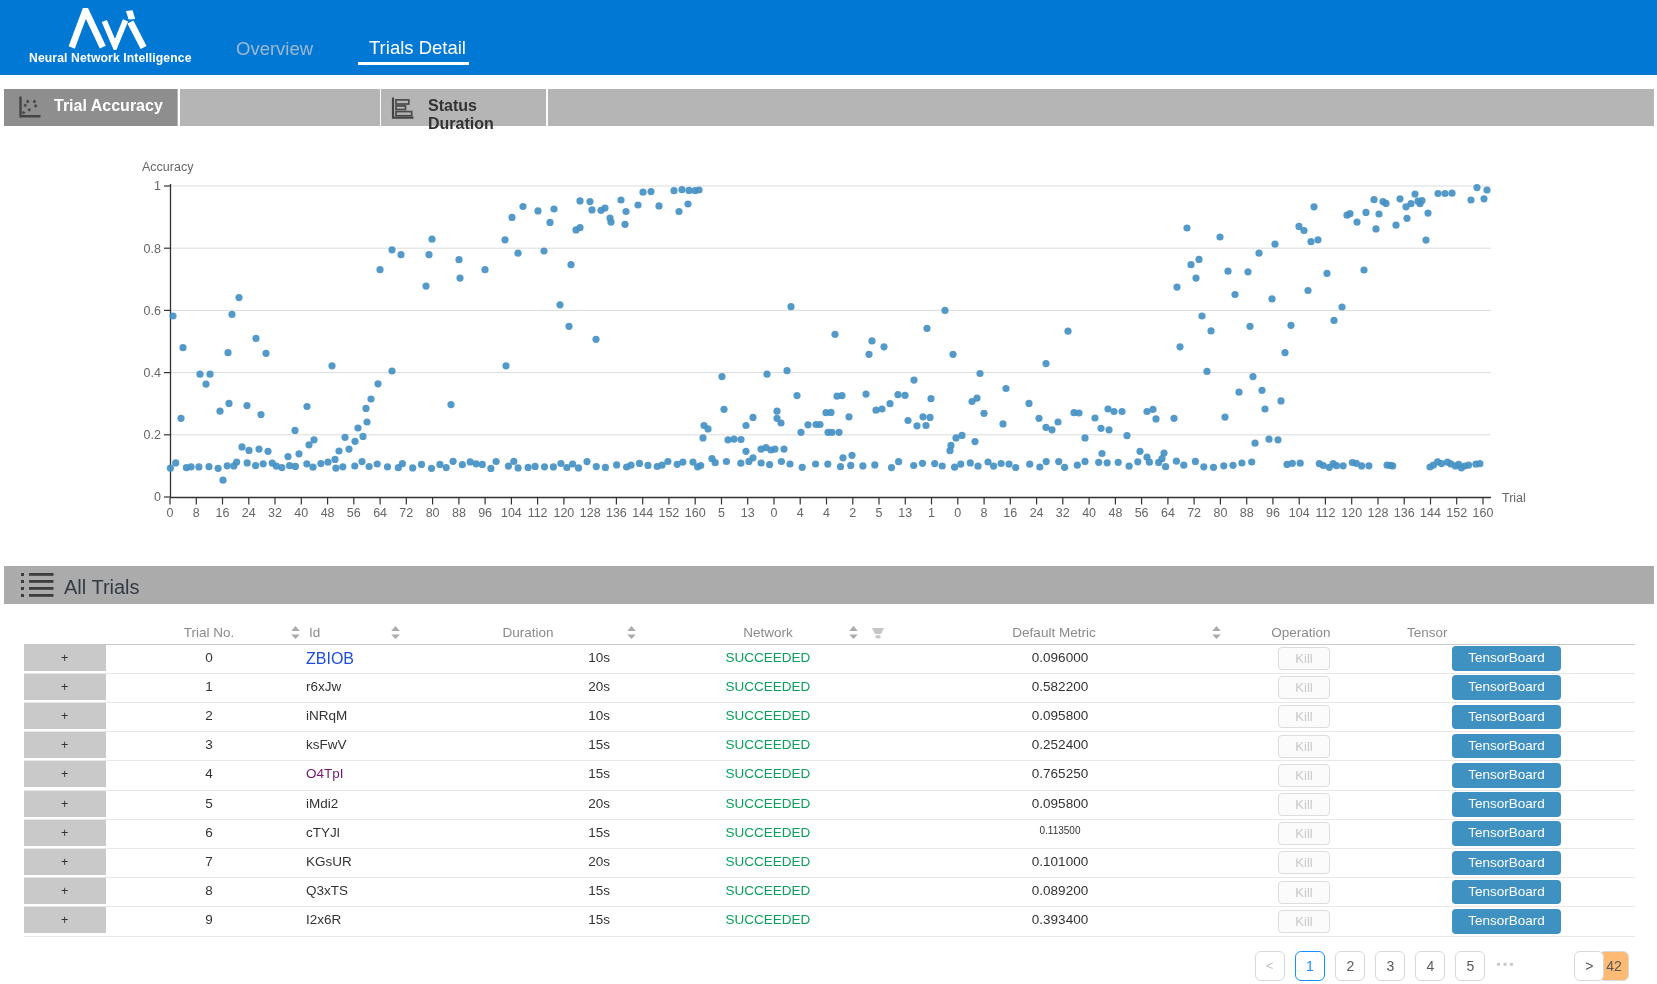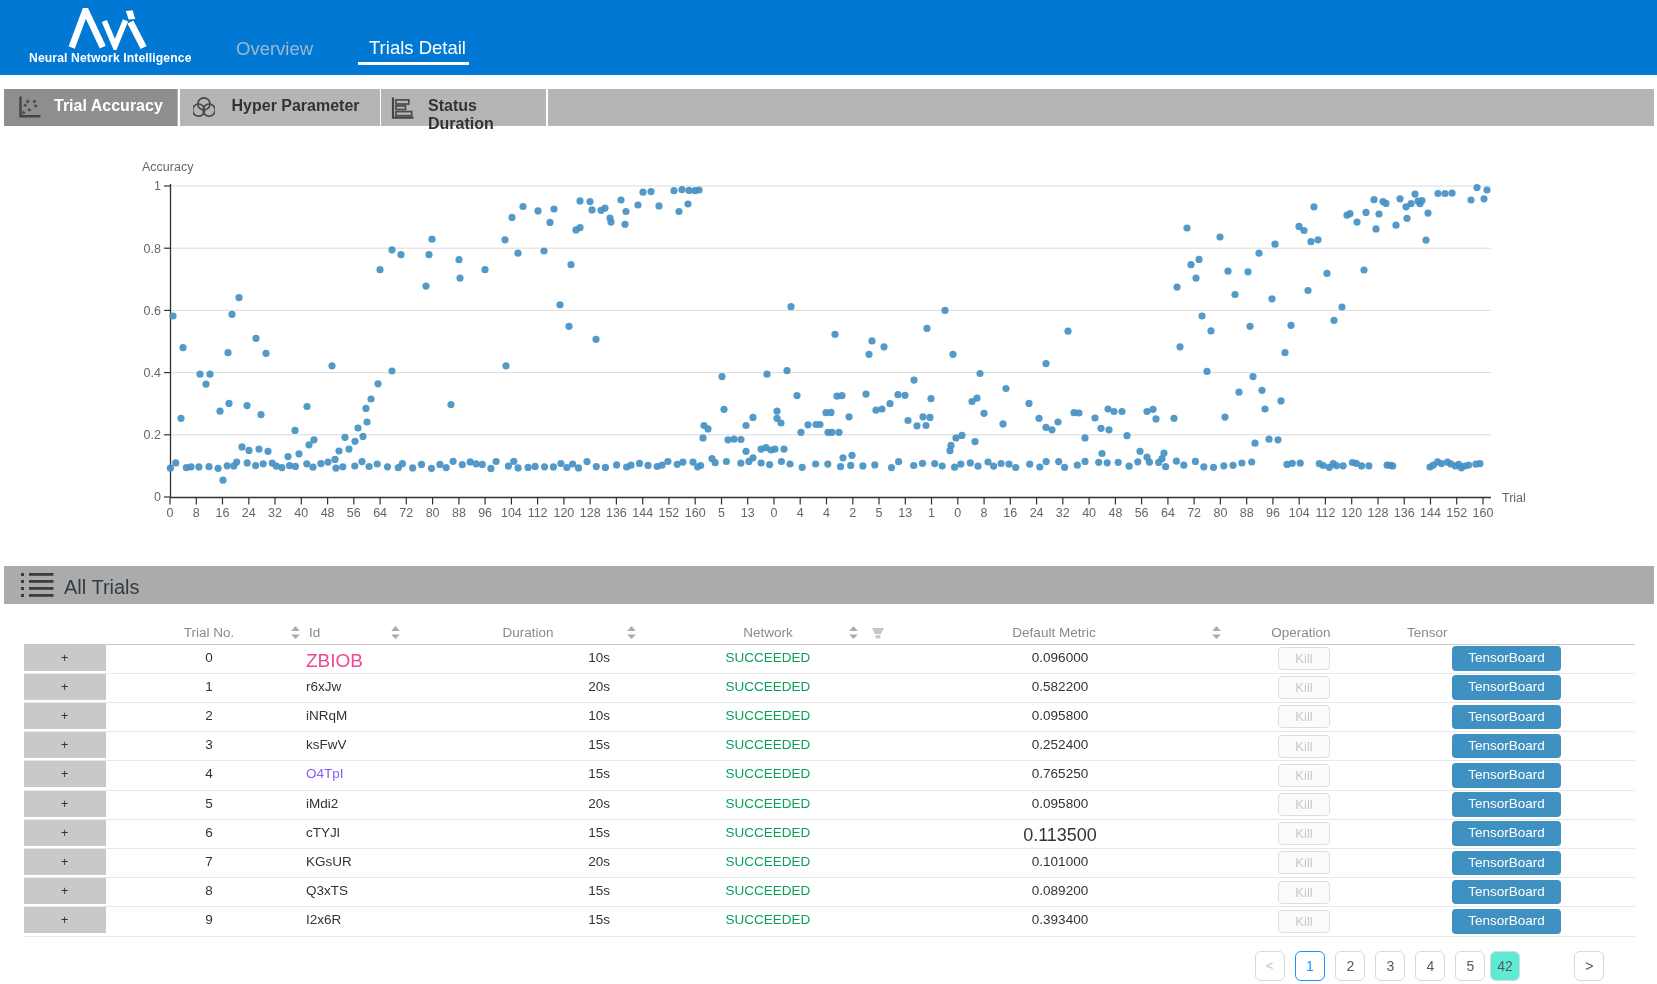--- a/index.html
+++ b/index.html
@@ -21,30 +21,20 @@
           <g fill="#4a4a4a">
             <path d="M9.7,3.6 l1.9,1.9 l-1.9,1.9 l-1.9,-1.9 Z"></path>
             <path d="M16.4,3.6 l1.9,1.9 l-1.9,1.9 l-1.9,-1.9 Z"></path>
             <path d="M7.2,7.4 l1.9,1.9 l-1.9,1.9 l-1.9,-1.9 Z"></path>
             <path d="M17.7,8.0 l1.9,1.9 l-1.9,1.9 l-1.9,-1.9 Z"></path>
             <path d="M11.3,11.9 l1.9,1.9 l-1.9,1.9 l-1.9,-1.9 Z"></path>
             <path d="M5.6,14.8 l1.9,1.9 l-1.9,1.9 l-1.9,-1.9 Z"></path>
           </g>
         </svg></div>
       <div style="position:absolute;left:50px;top:8px;font-size:16px;font-weight:bold;color:#fff">Trial Accuracy</div>
-    </div>
-    <div style="position:absolute;left:175.5px;top:0;width:198.5px;height:37.5px;background:#b5b5b5">
-      <div style="position:absolute;left:13.5px;top:8px"><svg width="22" height="21" viewBox="0 0 22 21" xmlns="http://www.w3.org/2000/svg">
-          <g stroke="#4a4a4a" stroke-width="1.7" fill="none">
-            <circle cx="10.9" cy="6.9" r="6.1"></circle>
-            <circle cx="5.6" cy="13.1" r="6.1"></circle>
-            <circle cx="16.1" cy="13.1" r="6.1"></circle>
-          </g>
-        </svg></div>
-      <div style="position:absolute;left:52px;top:8px;font-size:16px;font-weight:bold;color:#333">Hyper Parameter</div>
     </div>
     <div style="position:absolute;left:174px;top:0;width:1.5px;height:37.5px;background:#fff"></div>
     <div style="position:absolute;left:377px;top:0;width:165px;height:37.5px;background:#b5b5b5">
       <div style="position:absolute;left:8px;top:8px"><svg width="26" height="22" viewBox="0 0 26 22" xmlns="http://www.w3.org/2000/svg">
           <path d="M4,0.5 L4,20.6 L24.5,20.6" stroke="#444" stroke-width="2.2" fill="none"></path>
           <g fill="none" stroke="#4a4a4a" stroke-width="1.7">
             <rect x="7" y="2.9" width="12.8" height="4.1"></rect>
             <rect x="7" y="8.9" width="9.5" height="3.6"></rect>
             <rect x="7" y="14.6" width="15.7" height="4.1"></rect>
           </g>
@@ -635,21 +625,21 @@
 <svg width="12" height="11" style="position:absolute;left:872.0px;top:628.0px" viewBox="0 0 12 11" xmlns="http://www.w3.org/2000/svg">
     <g fill="#c6c6c6">
       <path d="M0,0 L12,0 L9,6 L3,6 Z"></path>
       <rect x="3.6" y="7.2" width="4.8" height="3.2"></rect>
     </g>
   </svg>
 <div style="position:absolute;left:24px;top:643.5px;width:1611px;height:1px;background:#c9c9c9"></div>
 <div style="position:absolute;left:24px;top:672.7px;width:1611px;height:1px;background:#e8e8e8"></div>
 <div style="position:absolute;left:24px;top:644.5px;width:81.5px;height:26.2px;background:#c9c9c9;text-align:center;line-height:26.2px;font-size:12.5px;color:#333">+</div>
 <div style="position:absolute;left:109px;top:649.5px;width:200px;text-align:center;font-size:13.5px;color:#333">0</div>
-<div style="position:absolute;left:306px;top:649.5px;font-size:19px;color:#ec4899">ZBIOB</div>
+<div style="position:absolute;left:306px;top:649.5px;font-size:16px;color:#1d4ed8">ZBIOB</div>
 <div style="position:absolute;left:410px;top:649.5px;width:200px;text-align:right;font-size:13.5px;color:#333">10s</div>
 <div style="position:absolute;left:668px;top:649.5px;width:200px;text-align:center;font-size:13.5px;color:#0aa05a">SUCCEEDED</div>
 <div style="position:absolute;left:960px;top:649.5px;width:200px;text-align:center;font-size:13.5px;color:#333">0.096000</div>
 <div style="position:absolute;left:1278px;top:647.0px;width:50px;height:21px;border:1px solid #ddd;border-radius:4px;background:#fbfbfb;text-align:center;line-height:21px;font-size:13px;color:#c8c8c8">Kill</div>
 <div style="position:absolute;left:1452px;top:646.2px;width:109px;height:24.5px;border-radius:4px;background:#3f91c1;text-align:center;line-height:24.5px;font-size:13.5px;color:#fff">TensorBoard</div>
 <div style="position:absolute;left:24px;top:701.9px;width:1611px;height:1px;background:#e8e8e8"></div>
 <div style="position:absolute;left:24px;top:673.7px;width:81.5px;height:26.2px;background:#c9c9c9;text-align:center;line-height:26.2px;font-size:12.5px;color:#333">+</div>
 <div style="position:absolute;left:109px;top:678.7px;width:200px;text-align:center;font-size:13.5px;color:#333">1</div>
 <div style="position:absolute;left:306px;top:678.7px;font-size:13.5px;color:#333">r6xJw</div>
 <div style="position:absolute;left:410px;top:678.7px;width:200px;text-align:right;font-size:13.5px;color:#333">20s</div>
@@ -671,42 +661,42 @@
 <div style="position:absolute;left:109px;top:737.1px;width:200px;text-align:center;font-size:13.5px;color:#333">3</div>
 <div style="position:absolute;left:306px;top:737.1px;font-size:13.5px;color:#333">ksFwV</div>
 <div style="position:absolute;left:410px;top:737.1px;width:200px;text-align:right;font-size:13.5px;color:#333">15s</div>
 <div style="position:absolute;left:668px;top:737.1px;width:200px;text-align:center;font-size:13.5px;color:#0aa05a">SUCCEEDED</div>
 <div style="position:absolute;left:960px;top:737.1px;width:200px;text-align:center;font-size:13.5px;color:#333">0.252400</div>
 <div style="position:absolute;left:1278px;top:734.6px;width:50px;height:21px;border:1px solid #ddd;border-radius:4px;background:#fbfbfb;text-align:center;line-height:21px;font-size:13px;color:#c8c8c8">Kill</div>
 <div style="position:absolute;left:1452px;top:733.8px;width:109px;height:24.5px;border-radius:4px;background:#3f91c1;text-align:center;line-height:24.5px;font-size:13.5px;color:#fff">TensorBoard</div>
 <div style="position:absolute;left:24px;top:789.5px;width:1611px;height:1px;background:#e8e8e8"></div>
 <div style="position:absolute;left:24px;top:761.3px;width:81.5px;height:26.2px;background:#c9c9c9;text-align:center;line-height:26.2px;font-size:12.5px;color:#333">+</div>
 <div style="position:absolute;left:109px;top:766.3px;width:200px;text-align:center;font-size:13.5px;color:#333">4</div>
-<div style="position:absolute;left:306px;top:766.3px;font-size:13.5px;color:#8b5cf6">O4TpI</div>
+<div style="position:absolute;left:306px;top:766.3px;font-size:13.5px;color:#701a75">O4TpI</div>
 <div style="position:absolute;left:410px;top:766.3px;width:200px;text-align:right;font-size:13.5px;color:#333">15s</div>
 <div style="position:absolute;left:668px;top:766.3px;width:200px;text-align:center;font-size:13.5px;color:#0aa05a">SUCCEEDED</div>
 <div style="position:absolute;left:960px;top:766.3px;width:200px;text-align:center;font-size:13.5px;color:#333">0.765250</div>
 <div style="position:absolute;left:1278px;top:763.8px;width:50px;height:21px;border:1px solid #ddd;border-radius:4px;background:#fbfbfb;text-align:center;line-height:21px;font-size:13px;color:#c8c8c8">Kill</div>
 <div style="position:absolute;left:1452px;top:763.0px;width:109px;height:24.5px;border-radius:4px;background:#3f91c1;text-align:center;line-height:24.5px;font-size:13.5px;color:#fff">TensorBoard</div>
 <div style="position:absolute;left:24px;top:818.7px;width:1611px;height:1px;background:#e8e8e8"></div>
 <div style="position:absolute;left:24px;top:790.5px;width:81.5px;height:26.2px;background:#c9c9c9;text-align:center;line-height:26.2px;font-size:12.5px;color:#333">+</div>
 <div style="position:absolute;left:109px;top:795.5px;width:200px;text-align:center;font-size:13.5px;color:#333">5</div>
 <div style="position:absolute;left:306px;top:795.5px;font-size:13.5px;color:#333">iMdi2</div>
 <div style="position:absolute;left:410px;top:795.5px;width:200px;text-align:right;font-size:13.5px;color:#333">20s</div>
 <div style="position:absolute;left:668px;top:795.5px;width:200px;text-align:center;font-size:13.5px;color:#0aa05a">SUCCEEDED</div>
 <div style="position:absolute;left:960px;top:795.5px;width:200px;text-align:center;font-size:13.5px;color:#333">0.095800</div>
 <div style="position:absolute;left:1278px;top:793.0px;width:50px;height:21px;border:1px solid #ddd;border-radius:4px;background:#fbfbfb;text-align:center;line-height:21px;font-size:13px;color:#c8c8c8">Kill</div>
 <div style="position:absolute;left:1452px;top:792.2px;width:109px;height:24.5px;border-radius:4px;background:#3f91c1;text-align:center;line-height:24.5px;font-size:13.5px;color:#fff">TensorBoard</div>
 <div style="position:absolute;left:24px;top:847.9px;width:1611px;height:1px;background:#e8e8e8"></div>
 <div style="position:absolute;left:24px;top:819.7px;width:81.5px;height:26.2px;background:#c9c9c9;text-align:center;line-height:26.2px;font-size:12.5px;color:#333">+</div>
 <div style="position:absolute;left:109px;top:824.7px;width:200px;text-align:center;font-size:13.5px;color:#333">6</div>
 <div style="position:absolute;left:306px;top:824.7px;font-size:13.5px;color:#333">cTYJl</div>
 <div style="position:absolute;left:410px;top:824.7px;width:200px;text-align:right;font-size:13.5px;color:#333">15s</div>
 <div style="position:absolute;left:668px;top:824.7px;width:200px;text-align:center;font-size:13.5px;color:#0aa05a">SUCCEEDED</div>
-<div style="position:absolute;left:960px;top:824.7px;width:200px;text-align:center;font-size:18px;color:#333">0.113500</div>
+<div style="position:absolute;left:960px;top:824.7px;width:200px;text-align:center;font-size:10px;color:#333">0.113500</div>
 <div style="position:absolute;left:1278px;top:822.2px;width:50px;height:21px;border:1px solid #ddd;border-radius:4px;background:#fbfbfb;text-align:center;line-height:21px;font-size:13px;color:#c8c8c8">Kill</div>
 <div style="position:absolute;left:1452px;top:821.4px;width:109px;height:24.5px;border-radius:4px;background:#3f91c1;text-align:center;line-height:24.5px;font-size:13.5px;color:#fff">TensorBoard</div>
 <div style="position:absolute;left:24px;top:877.1px;width:1611px;height:1px;background:#e8e8e8"></div>
 <div style="position:absolute;left:24px;top:848.9px;width:81.5px;height:26.2px;background:#c9c9c9;text-align:center;line-height:26.2px;font-size:12.5px;color:#333">+</div>
 <div style="position:absolute;left:109px;top:853.9px;width:200px;text-align:center;font-size:13.5px;color:#333">7</div>
 <div style="position:absolute;left:306px;top:853.9px;font-size:13.5px;color:#333">KGsUR</div>
 <div style="position:absolute;left:410px;top:853.9px;width:200px;text-align:right;font-size:13.5px;color:#333">20s</div>
 <div style="position:absolute;left:668px;top:853.9px;width:200px;text-align:center;font-size:13.5px;color:#0aa05a">SUCCEEDED</div>
 <div style="position:absolute;left:960px;top:853.9px;width:200px;text-align:center;font-size:13.5px;color:#333">0.101000</div>
 <div style="position:absolute;left:1278px;top:851.4px;width:50px;height:21px;border:1px solid #ddd;border-radius:4px;background:#fbfbfb;text-align:center;line-height:21px;font-size:13px;color:#c8c8c8">Kill</div>
@@ -729,13 +719,13 @@
 <div style="position:absolute;left:960px;top:912.3px;width:200px;text-align:center;font-size:13.5px;color:#333">0.393400</div>
 <div style="position:absolute;left:1278px;top:909.8px;width:50px;height:21px;border:1px solid #ddd;border-radius:4px;background:#fbfbfb;text-align:center;line-height:21px;font-size:13px;color:#c8c8c8">Kill</div>
 <div style="position:absolute;left:1452px;top:909.0px;width:109px;height:24.5px;border-radius:4px;background:#3f91c1;text-align:center;line-height:24.5px;font-size:13.5px;color:#fff">TensorBoard</div>
 <div style="position:absolute;left:1254.5px;top:950.5px;width:28px;height:28px;border:1px solid #d9d9d9;border-radius:6px;background:#fff;text-align:center;line-height:28px;font-size:13px;color:#bfbfbf">&lt;</div>
 <div style="position:absolute;left:1295.0px;top:950.5px;width:28px;height:28px;border:1px solid #1890ff;border-radius:6px;background:#fff;text-align:center;line-height:28px;font-size:14px;color:#1890ff">1</div>
 <div style="position:absolute;left:1335.4px;top:950.5px;width:28px;height:28px;border:1px solid #d9d9d9;border-radius:6px;background:#fff;text-align:center;line-height:28px;font-size:14px;color:#595959">2</div>
 <div style="position:absolute;left:1375.4px;top:950.5px;width:28px;height:28px;border:1px solid #d9d9d9;border-radius:6px;background:#fff;text-align:center;line-height:28px;font-size:14px;color:#595959">3</div>
 <div style="position:absolute;left:1415.4px;top:950.5px;width:28px;height:28px;border:1px solid #d9d9d9;border-radius:6px;background:#fff;text-align:center;line-height:28px;font-size:14px;color:#595959">4</div>
 <div style="position:absolute;left:1455.4px;top:950.5px;width:28px;height:28px;border:1px solid #d9d9d9;border-radius:6px;background:#fff;text-align:center;line-height:28px;font-size:14px;color:#595959">5</div>
 <div style="position:absolute;left:1490px;top:950.5px;width:32px;text-align:center;line-height:28px;font-size:13px;letter-spacing:2px;color:#ccc">•••</div>
-<div style="position:absolute;left:1490px;top:950.5px;width:28px;height:28px;border:1px solid #d9d9d9;border-radius:6px;background:#5eead4;text-align:center;line-height:28px;font-size:14px;color:#595959">42</div>
+<div style="position:absolute;left:1599px;top:950.5px;width:28px;height:28px;border:1px solid #d9d9d9;border-radius:6px;background:#fdba74;text-align:center;line-height:28px;font-size:14px;color:#595959">42</div>
 <div style="position:absolute;left:1574.3px;top:950.5px;width:28px;height:28px;border:1px solid #d9d9d9;border-radius:6px;background:#fff;text-align:center;line-height:28px;font-size:14px;color:#555">&gt;</div>
 </body></html>

